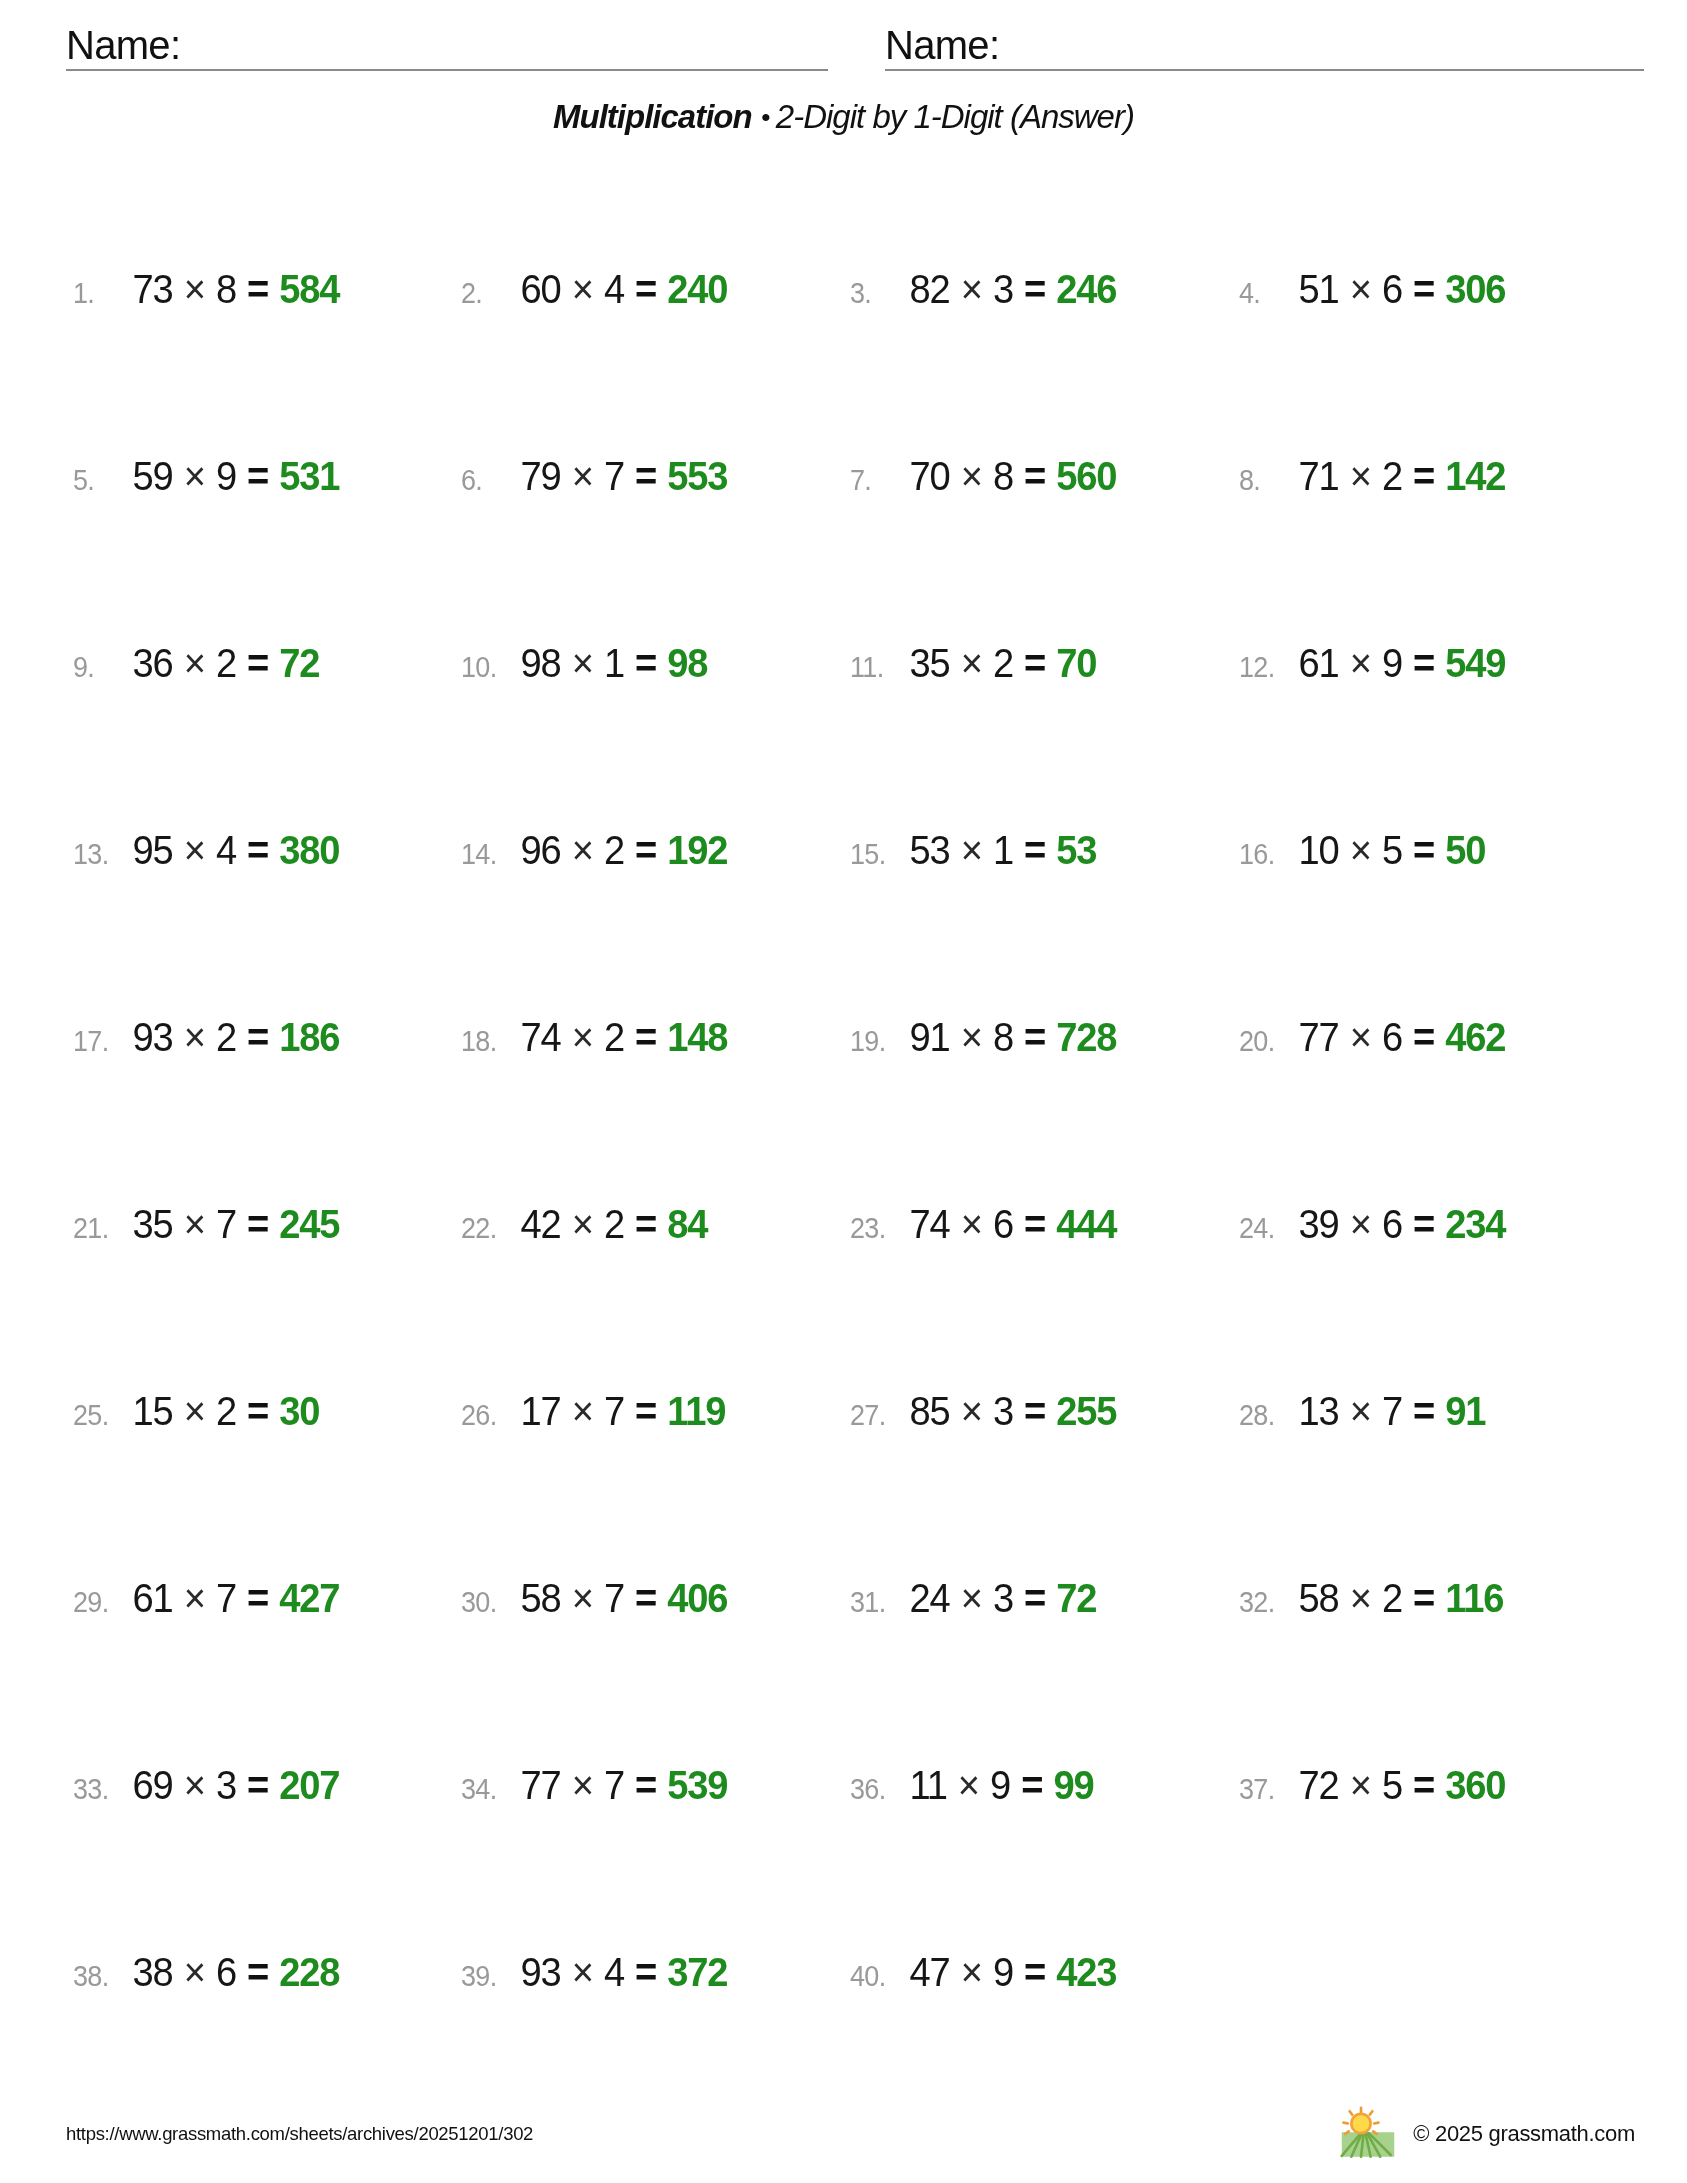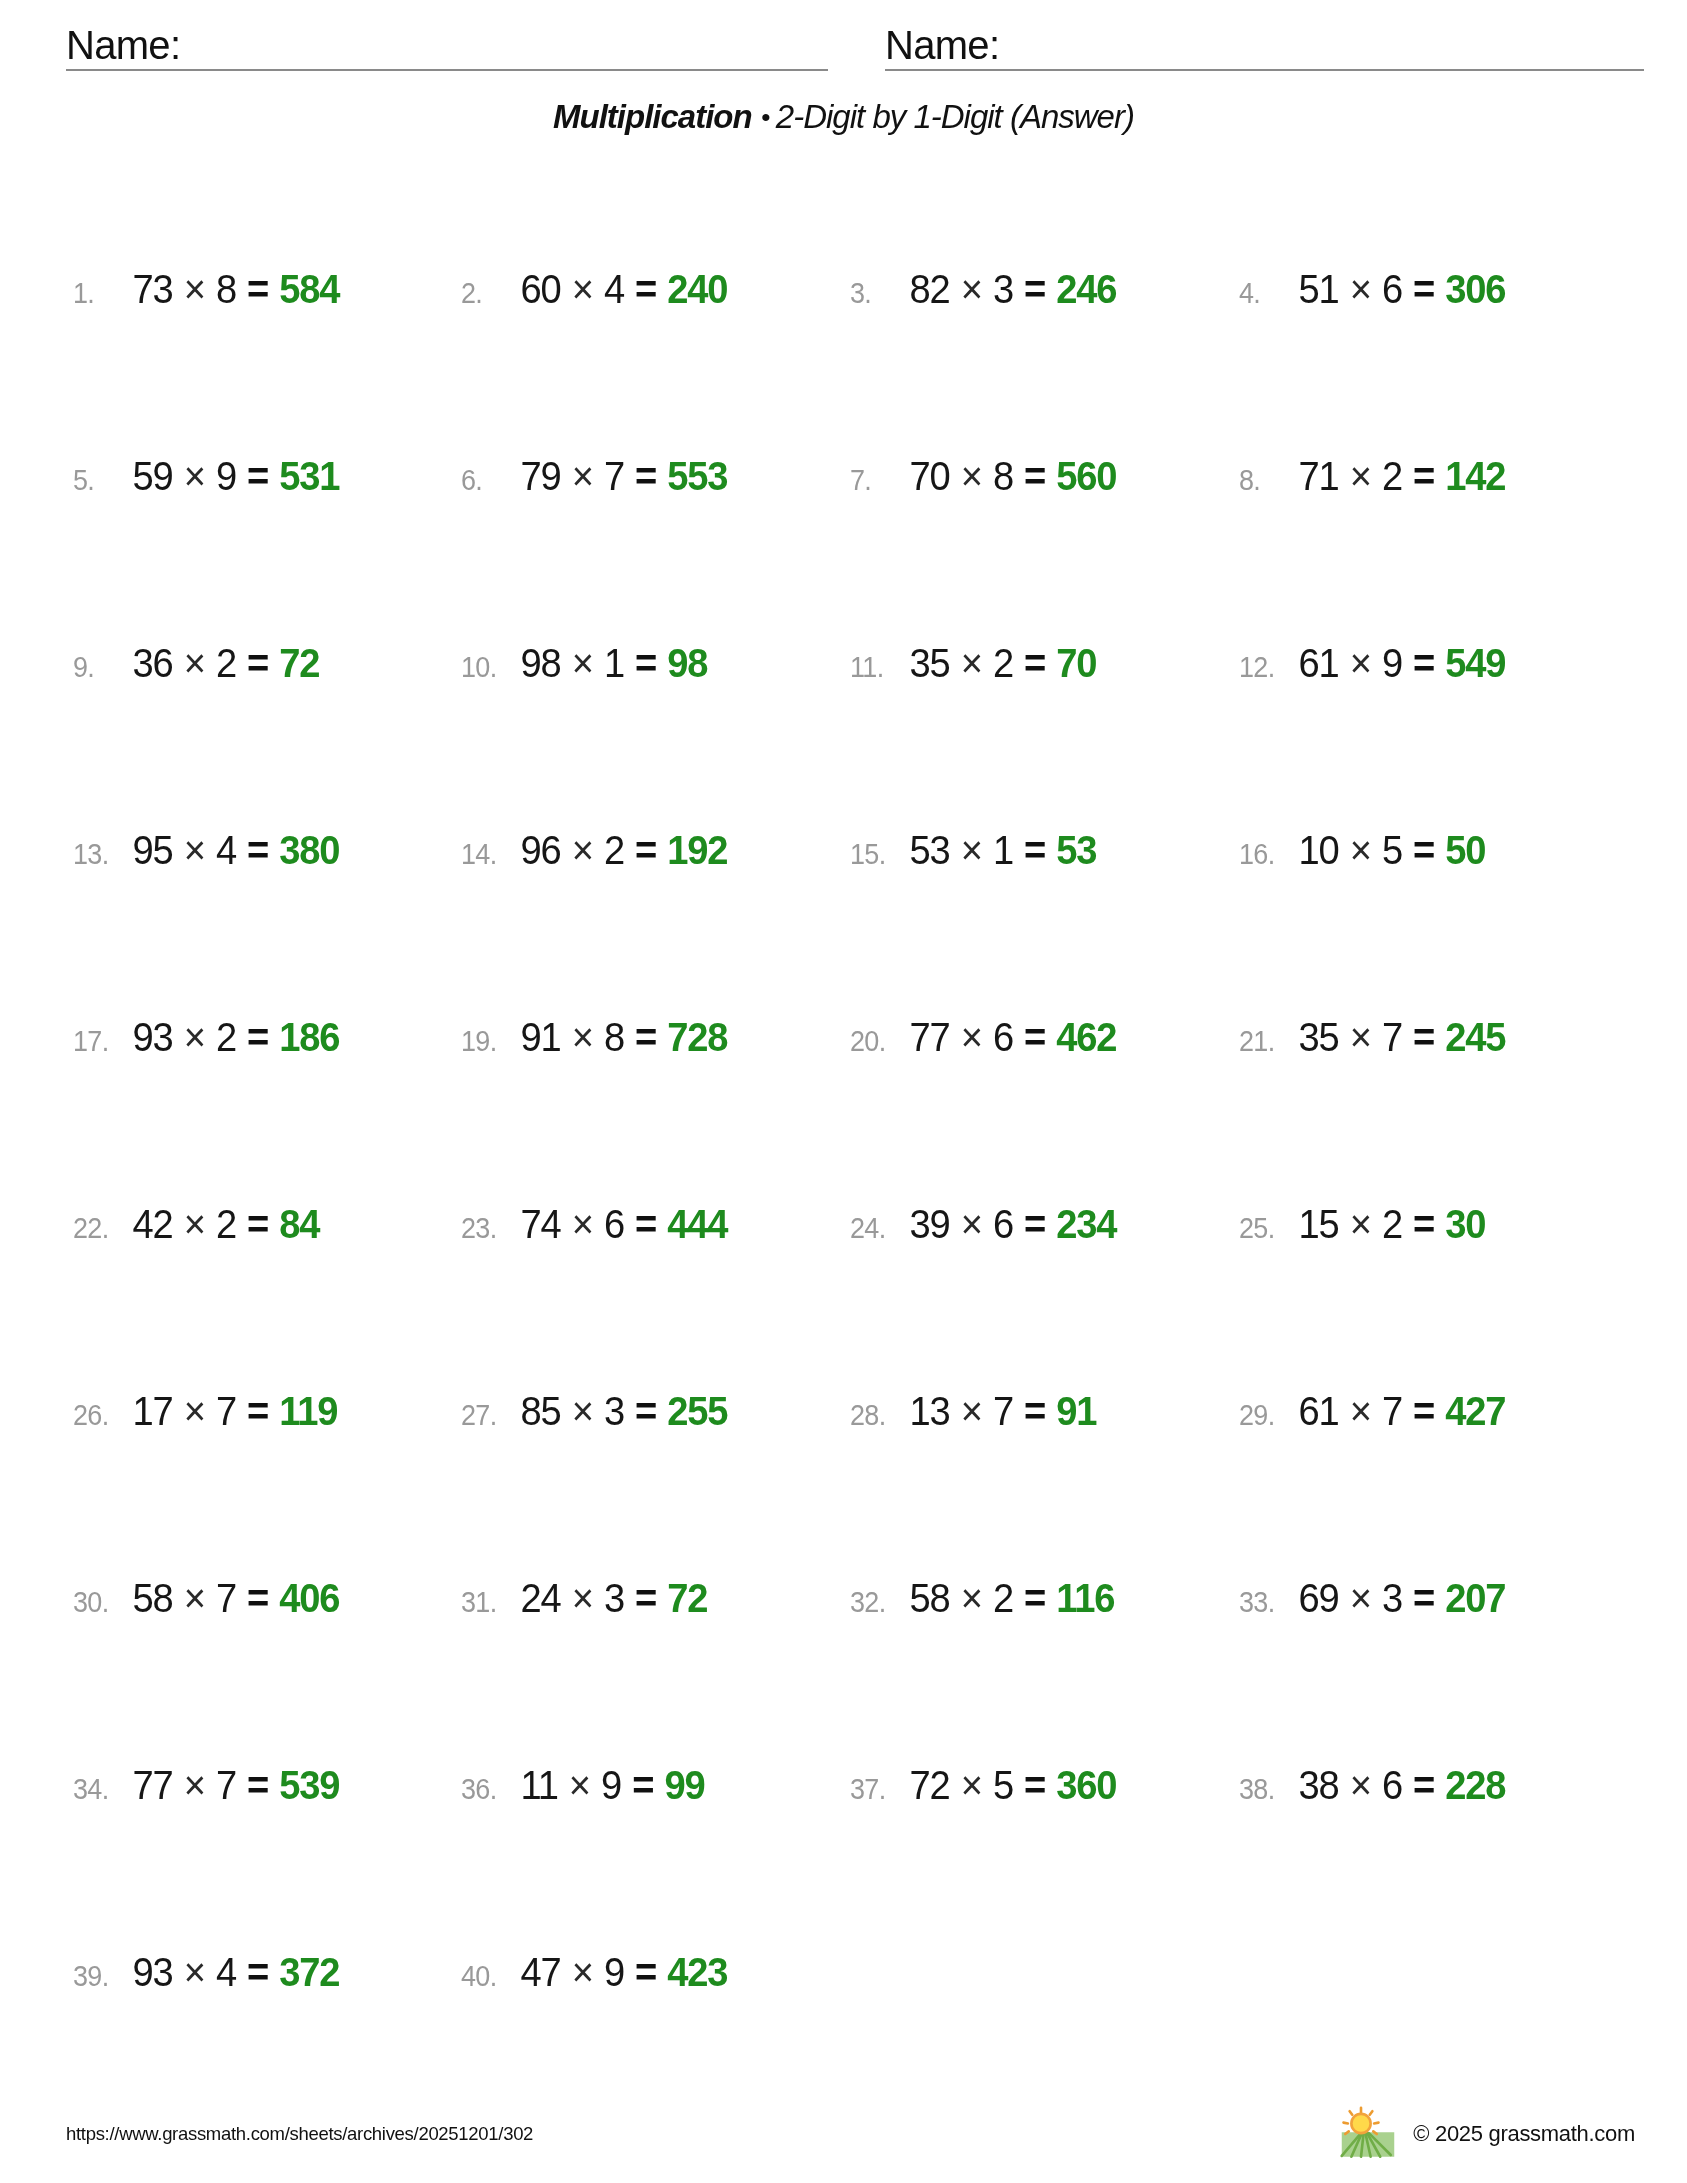--- a/index.html
+++ b/index.html
@@ -254,20 +254,26 @@
     </div>
   </div>
 
   <div class="cell">
     <div class="cell-inner">
       <span class="qnum">17.</span>
       <span class="expr"><span>93</span><span class="op-times">×</span><span>2</span><span class="op-equals">=</span><span class="answer">186</span></span>
     </div>
   </div>
 
+  <div class="cell">
+    <div class="cell-inner">
+      <span class="qnum">18.</span>
+      <span class="expr"><span>74</span><span class="op-times">×</span><span>2</span><span class="op-equals">=</span><span class="answer">148</span></span>
+    </div>
+  </div>
 
   <div class="cell">
     <div class="cell-inner">
       <span class="qnum">19.</span>
       <span class="expr"><span>91</span><span class="op-times">×</span><span>8</span><span class="op-equals">=</span><span class="answer">728</span></span>
     </div>
   </div>
 
   <div class="cell">
     <div class="cell-inner">

